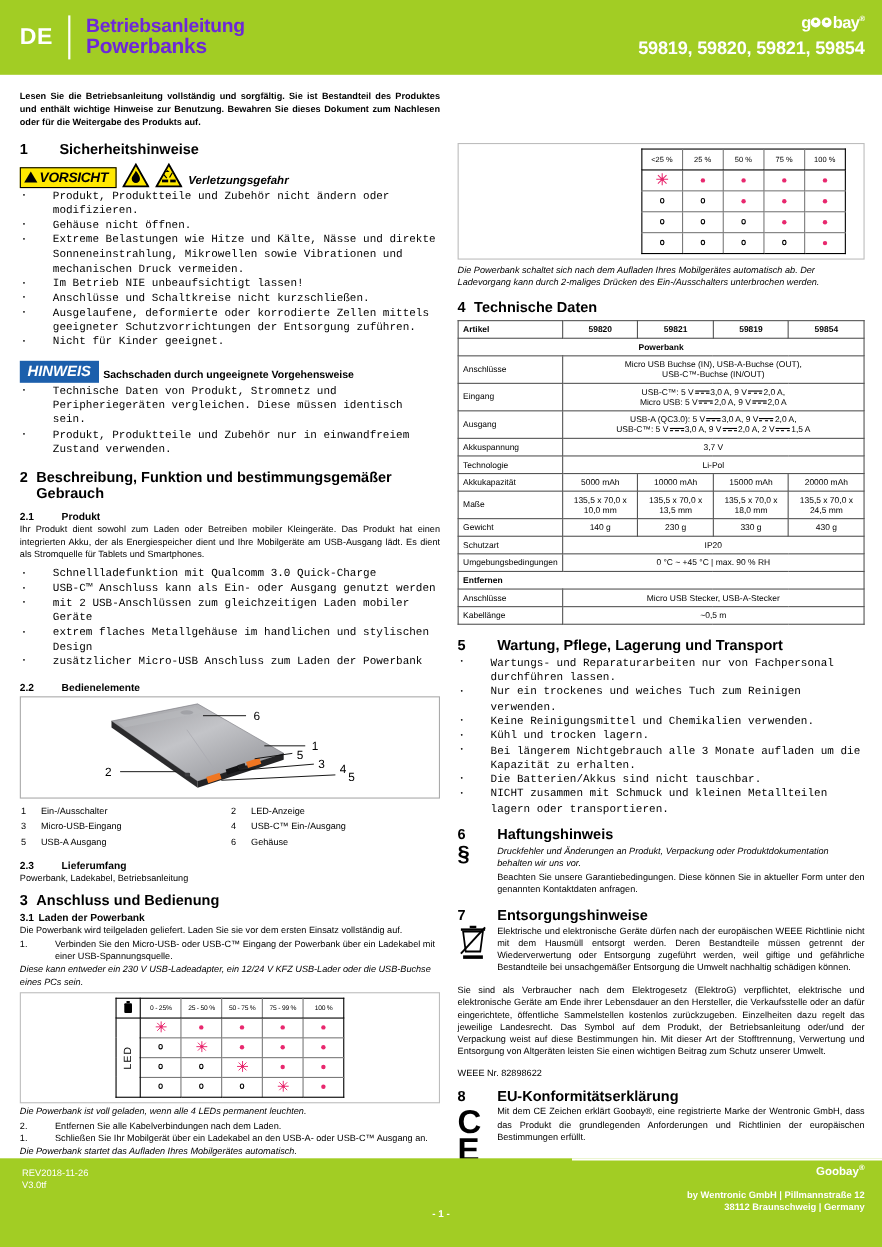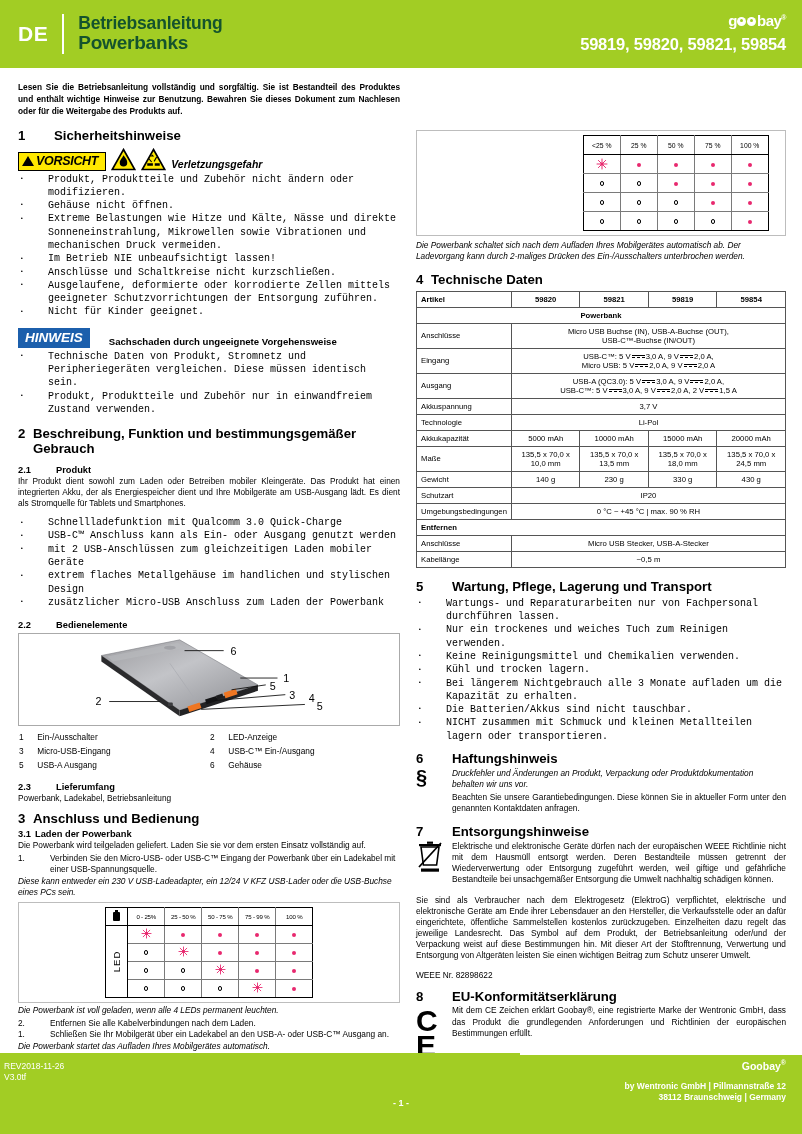--- a/index.html
+++ b/index.html
@@ -28,21 +28,21 @@
     font-size: 21px;
     font-weight: bold;
     letter-spacing: .5px;
     padding-right: 14px;
   }
   .hdr-divider {
     width: 2px; height: 40px;
     background: #fff;
     margin-right: 14px;
   }
-  .hdr-titles { color: #14532d; line-height: 1.08; }
+  .hdr-titles { color: #6d28d9; line-height: 1.08; }
   .hdr-title1 { font-size: 17.5px; font-weight: bold; letter-spacing: -0.2px;}
   .hdr-title2 { font-size: 19px; font-weight: bold; letter-spacing: -0.2px;}
   .hdr-right {
     margin-left: auto;
     text-align: right;
     color: #fff;
   }
   .logo {
     font-size: 15px;
     font-weight: bold;
@@ -140,21 +140,21 @@
   .tri-sm {
     width: 0; height: 0;
     border-left: 6px solid transparent;
     border-right: 6px solid transparent;
     border-bottom: 10px solid #000;
     margin-right: 2px;
   }
   .hazard { width: 25px; height: 23px; }
   .warn-label { font-size: 10.5px; font-weight: bold; padding-bottom: 1px; }
 
-  .hinweisrow { display: flex; align-items: flex-end; gap: 19px; margin: 9px 0 2px 0; }
+  .hinweisrow { display: flex; align-items: flex-end; gap: 4px; margin: 9px 0 2px 0; }
   .hinweis {
     background: #1c5fac;
     color: #fff;
     font-size: 13.5px; font-style: italic; font-weight: bold;
     padding: 0px 7px;
     letter-spacing: 0px;
     height: 20px; line-height: 20px;
   }
   .hinweis-label { font-size: 9.6px; font-weight: bold; padding-bottom: 1px; }
 
@@ -262,21 +262,21 @@
   .weee-icon { width: 28px; height: 32px; margin-top: 2px; }
   .ce-icon { font-size: 30px; font-weight: bold; line-height: 0.85; letter-spacing: 0px; margin-top: 4px; }
 
   
   .footer {
     position: absolute; bottom: 0; left: 0;
     width: 802px; height: 81px;
     background: #a2cd24;
     color: #fff;
   }
-  .footer .rev { position: absolute; left: 4px; top: 8px; font-size: 8.5px; line-height: 1.35; }
+  .footer .rev { position: absolute; left: 20px; top: 8px; font-size: 8.5px; line-height: 1.35; }
   .footer .pg { position: absolute; left: 0; right: 0; top: 45px; text-align: center; font-size: 9px; font-weight: bold;}
   .footer .brand { position: absolute; right: 16px; top: 6px; font-size: 10.5px; font-weight: bold; }
   .footer .brand .reg { font-size: 7px; vertical-align: super; }
   .footer .addr { position: absolute; right: 16px; top: 28px; text-align: right; font-size: 8.5px; font-weight: bold; line-height: 1.3; }
   .hr-top { position:absolute; top:0; left: 520px; right:0; height:2px; background:#fff; }
 </style>
 </head>
 <body>
 
 <div class="header">

